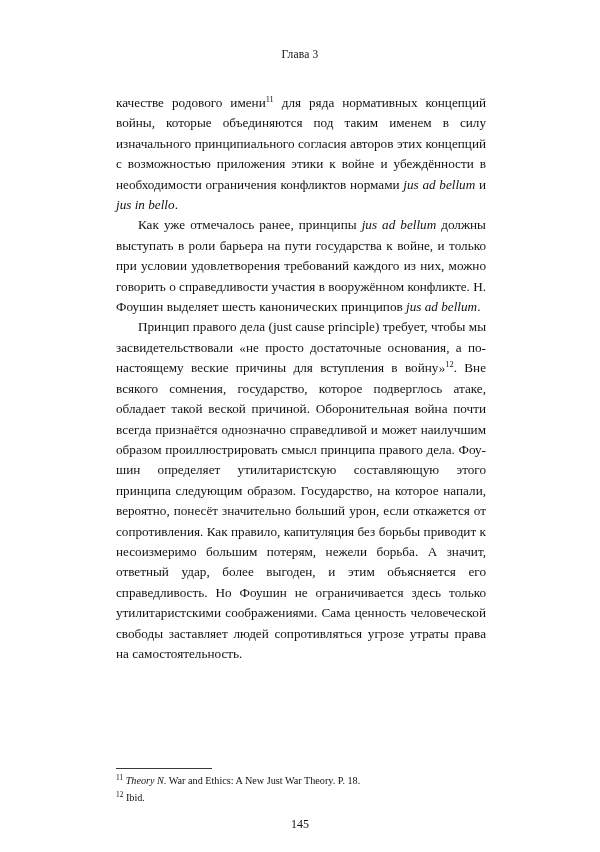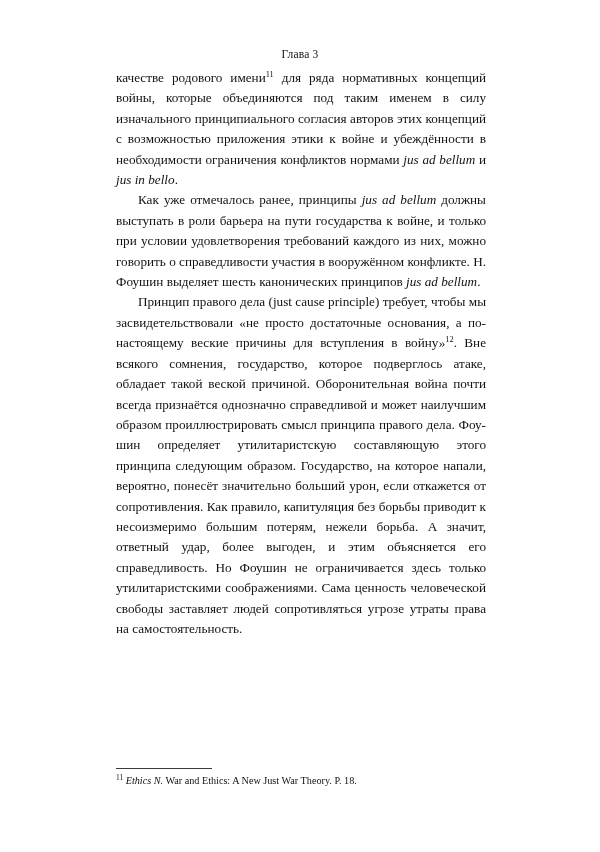--- a/index.html
+++ b/index.html
@@ -26,21 +26,21 @@
     position: absolute;
     top: 48px;
     left: 0;
     width: 600px;
     text-align: center;
     font-size: 11.5px;
     letter-spacing: 0.2px;
   }
   .body-col {
     position: absolute;
-    top: 68px;
+    top: 93px;
     left: 116px;
     width: 370px;
   }
   .body-col p {
     margin: 0;
     font-size: 13.2px;
     line-height: 20.4px;
     text-align: justify;
     text-justify: inter-word;
     hyphens: manual;
@@ -95,17 +95,19 @@
 
   <div class="body-col">
       <p><span>качестве родового имени</span><sup>11</sup><span> для ряда нормативных кон­цепций войны, которые объединяются под таким именем в силу изначального принципиального согласия авторов этих концепций с возможностью приложения этики к войне и убеждённости в необходимости ограничения конфликтов нормами </span><span class="ital">jus ad bellum</span><span> и </span><span class="ital">jus in bello</span><span>.</span></p>
       <p class="indent"><span>Как уже отмечалось ранее, принципы </span><span class="ital">jus ad bellum</span><span> должны выступать в роли барьера на пути государства к войне, и только при условии удовлетворения требований каждого из них, можно говорить о справедливости уча­стия в вооружённом конфликте. Н. Фоушин выделяет шесть канонических принципов </span><span class="ital">jus ad bellum</span><span>.</span></p>
       <p class="indent"><span>Принцип правого дела (just cause principle) требует, чтобы мы засвидетельствовали «не просто достаточные основания, а по-настоящему веские причины для вступ­ления в войну»</span><sup>12</sup><span>. Вне всякого сомнения, государство, ко­торое подверглось атаке, обладает такой веской причи­ной. Оборонительная война почти всегда признаётся од­нозначно справедливой и может наилучшим образом проиллюстрировать смысл принципа правого дела. Фоу­шин определяет утилитаристскую составляющую этого принципа следующим образом. Государство, на которое напали, вероятно, понесёт значительно больший урон, если откажется от сопротивления. Как правило, капиту­ляция без борьбы приводит к несоизмеримо большим по­терям, нежели борьба. А значит, ответный удар, более вы­годен, и этим объясняется его справедливость. Но Фоу­шин не ограничивается здесь только утилитаристскими соображениями. Сама ценность человеческой свободы за­ставляет людей сопротивляться угрозе утраты права на самостоятельность.</span></p>
     </div>
 
   <div class="footnote-rule"></div>
 
   <div class="footnotes">
-      <p><sup>11</sup> <span class="ital">Ethics N.</span><span> War and Ethics: A New Just War Theory. P. 18.</span></p>
+      <p><sup>11</sup> <span class="ital">Theory N.</span><span> War and Ethics: A New Just War Theory. P. 18.</span></p>
+      <p><sup>12</sup> <span>Ibid.</span></p>
     </div>
 
+  <div class="folio">145</div>
 
 </div>
 
 </body></html>

